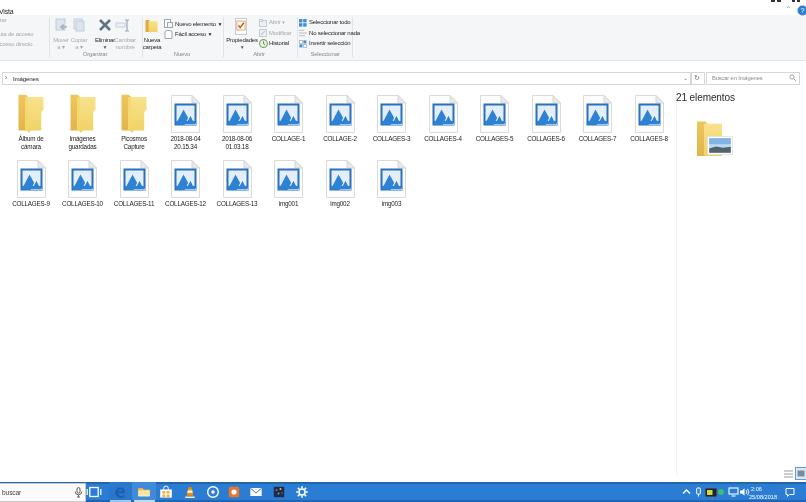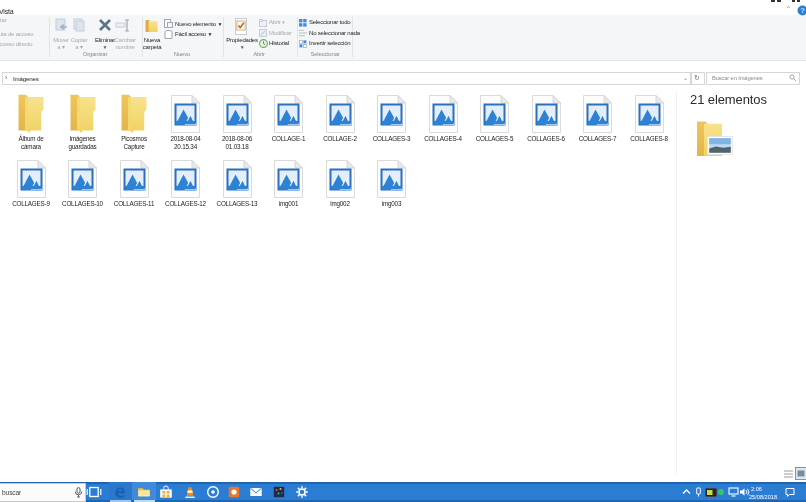--- a/index.html
+++ b/index.html
@@ -270,21 +270,21 @@
     </svg>
     <div class="tlabel" style="margin-top:2px">img002</div>
   </div>
 <div class="tile" style="left:365.5px;top:160px">
     <svg width="29" height="38" viewBox="0 0 29 38" style="display:block;margin:0 auto">
       <use href="#imgfile"></use>
     </svg>
     <div class="tlabel" style="margin-top:2px">img003</div>
   </div>
 <div class="ab" style="left:676px;top:90px;width:1px;height:385px;background:#f1f1f1"></div>
-<div class="txt" style="left:690px;top:92px;font-size:13px;letter-spacing:-0.1px;color:#2b2b2b">21 elementos</div>
+<div class="txt" style="left:676px;top:92px;font-size:10px;letter-spacing:-0.1px;color:#2b2b2b">21 elementos</div>
 <svg class="ab" style="left:696px;top:119px" width="38" height="40" viewBox="0 0 38 40">
 <polygon points="1,2.5 9.5,2.5 11.5,5 11.5,37 1,37" fill="url(#fgb)"></polygon>
 <polygon points="8,4.7 26,4.7 26,37 11,37 8,37" fill="url(#fg)"></polygon>
 <g>
 <rect x="11.5" y="17.5" width="25" height="18" fill="#fff" stroke="#e0e0e0" stroke-width="0.8"></rect>
 <rect x="13.2" y="19.2" width="21.6" height="14.6" fill="#bcd9f2"></rect>
 <rect x="13.2" y="19.2" width="21.6" height="6" fill="#7fb4e4"></rect>
 <path d="M13.2,29.5 L20,27.5 L27,28.8 L34.8,27.8 L34.8,33.8 L13.2,33.8 Z" fill="#53636e"></path>
 </g>
   </svg>

